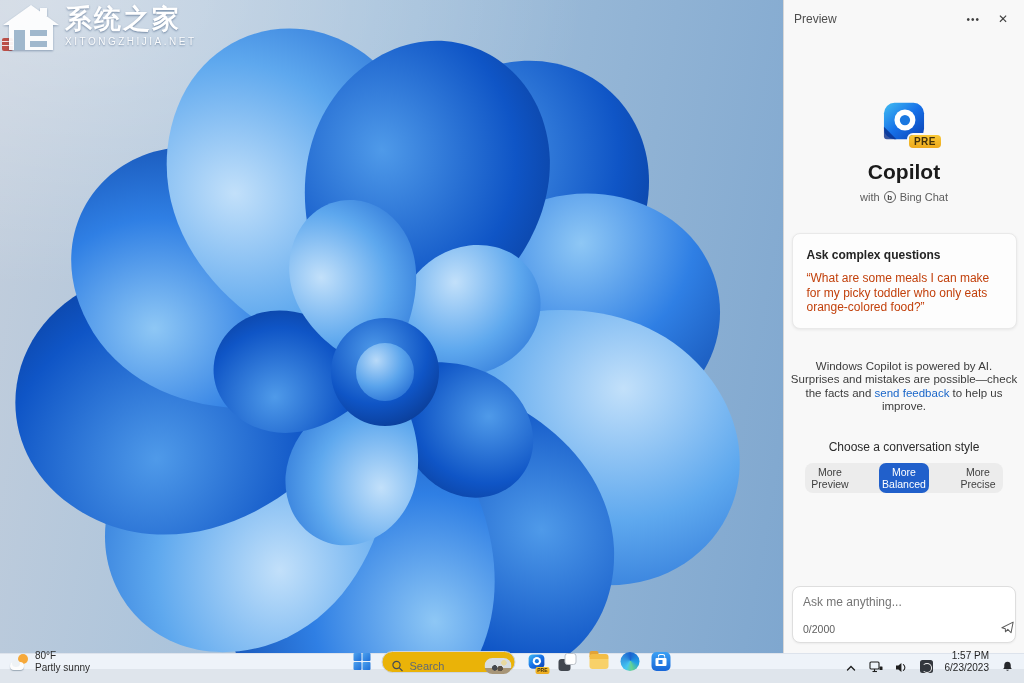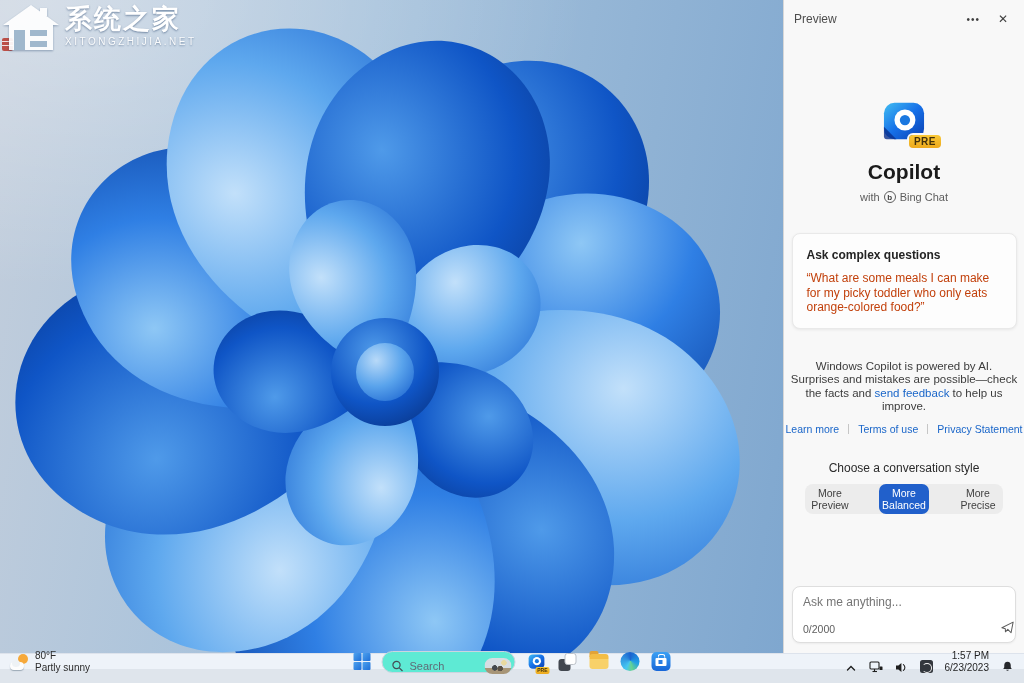--- a/index.html
+++ b/index.html
@@ -80,21 +80,21 @@
     box-shadow:0 1px 1px rgba(90,110,130,.5); }
   .wx-cloud2 { position:absolute; left:2px; bottom:3px; width:8px; height:7px; border-radius:50%; background:#eef2f5; }
   .wx-text { line-height:1.15; font-size:10px; color:#2c2c2c; }
 
   .tb-center { position:absolute; left:50%; top:0; height:100%; transform:translateX(-50%);
     display:flex; align-items:center; gap:11px; }
   .start { width:17px; height:17px; display:grid; grid-template-columns:8px 8px; grid-template-rows:8px 8px;
     gap:1px; cursor:pointer; }
   .start div { background:linear-gradient(135deg,#4da2ee,#1f6fd8); border-radius:1px; }
 
-  .searchpill { width:134px; height:22px; background:#5eead4; border:1px solid #ccd4df; border-radius:11px;
+  .searchpill { width:134px; height:22px; background:#eab308; border:1px solid #ccd4df; border-radius:11px;
     display:flex; align-items:center; gap:6px; padding:8px 3px 0 9px; }
   .searchpill input { flex:1; width:0; border:none; outline:none; background:transparent; font-family:inherit;
     font-size:11px; color:#444; }
   .searchpill input::placeholder { color:#5f6a76; }
   .search-img { width:27px; height:16px; border-radius:8px; cursor:pointer; overflow:hidden;
     background:
       radial-gradient(circle at 72% 30%, #e8d9a0 0 2.5px, transparent 3px),
       radial-gradient(circle at 38% 62%, #45484e 0 2.5px, transparent 3px),
       radial-gradient(circle at 58% 66%, #5a5046 0 2.5px, transparent 3px),
       linear-gradient(180deg,#d8dde2 0 62%, #a79577 62% 100%); }
@@ -218,27 +218,20 @@
       <span>Bing Chat</span>
     </div>
 
     <div class="cp-card">
       <div class="cp-card-title">Ask complex questions</div>
       <div class="cp-card-quote">“What are some meals I can make for my picky toddler who only eats orange-colored food?”</div>
     </div>
 
     <p class="cp-disclaimer"><span>Windows Copilot is powered by AI. Surprises and mistakes are possible—check the facts and </span><span class="cp-link">send feedback</span><span> to help us improve.</span></p>
 
-    <div class="cp-links">
-      <span class="cp-link">Learn more</span>
-      <span class="sep"></span>
-      <span class="cp-link">Terms of use</span>
-      <span class="sep"></span>
-      <span class="cp-link">Privacy Statement</span>
-    </div>
 
     <div class="cp-style-label">Choose a conversation style</div>
     <div class="cp-seg">
       <button>
         <span>More</span>
         <span>Preview</span>
       </button>
       <button class="selected">
         <span>More</span>
         <span>Balanced</span>

